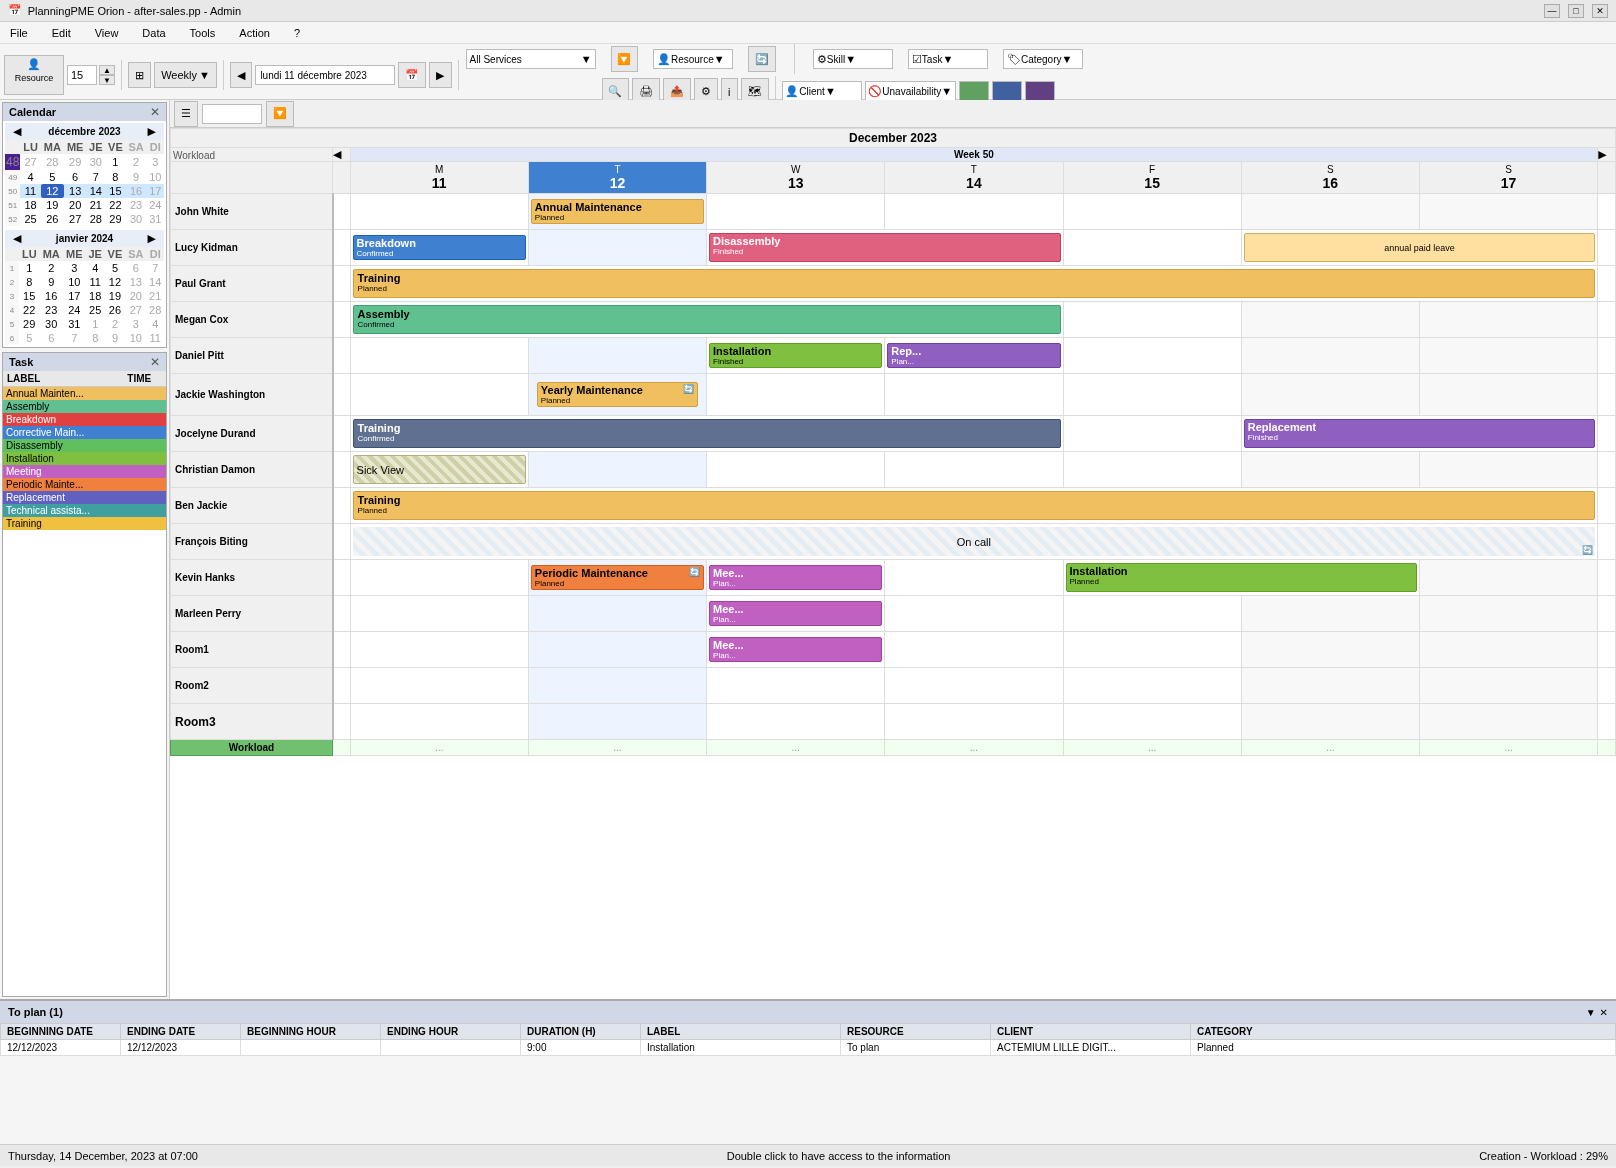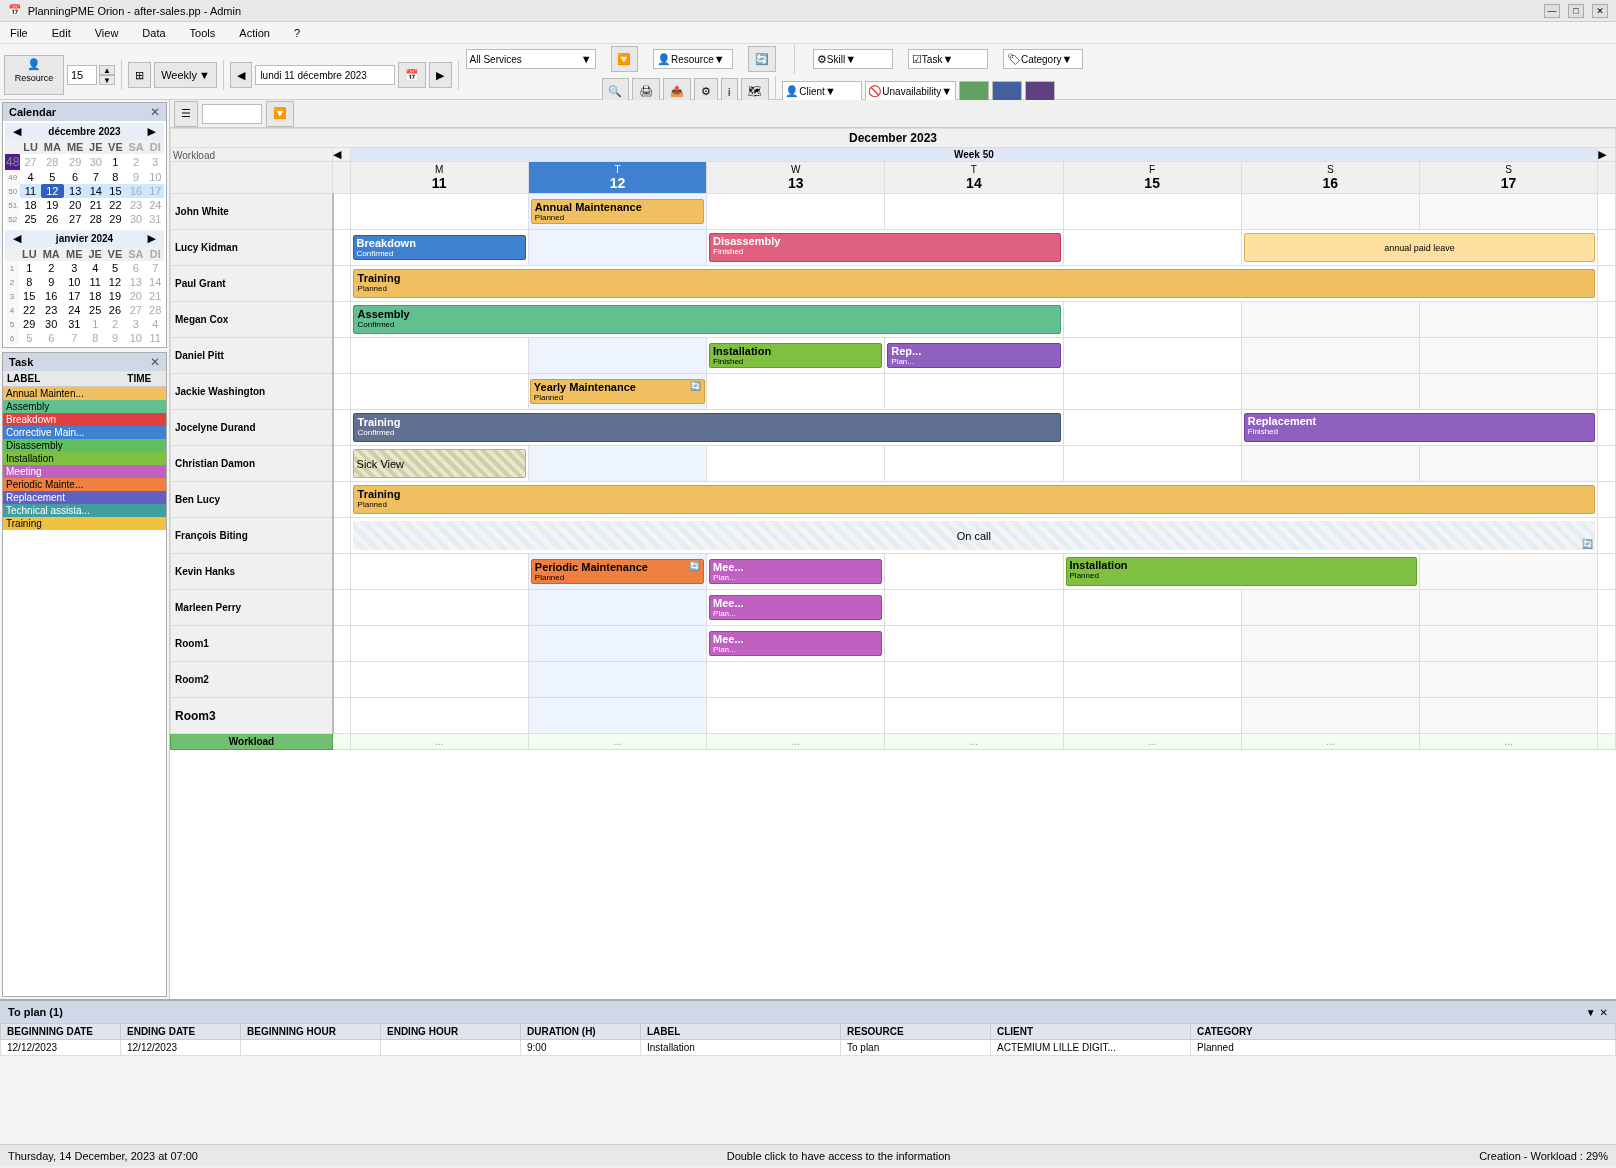--- a/index.html
+++ b/index.html
@@ -541,21 +541,21 @@
             <td style="border:1px solid #ddd;background:#f8f8f8;"></td>
             <td style="border:1px solid #ddd;background:#f8f8f8;"></td>
             <td style="border:1px solid #ddd;"></td>
           </tr>
 
           <tr>
             <td style="background:#f0f0f0;border:1px solid #ddd;padding:2px 4px;font-size:10px;font-weight:600;border-right:2px solid #bbb;">Jackie Washington</td>
             <td style="border:1px solid #ddd;"></td>
             <td style="border:1px solid #ddd;height:36px;"></td>
             <td style="border:1px solid #ddd;height:36px;padding:1px;background:#eef4ff;">
-              <div style="background:#f0c060;border:1px solid #d0a040;border-radius:2px;padding:1px 3px;font-size:9px;cursor:pointer;margin:0;position:relative;">
+              <div style="background:#f0c060;border:1px solid #d0a040;border-radius:2px;padding:1px 3px;font-size:9px;cursor:pointer;margin:7px;position:relative;">
                 <div style="font-weight:bold;">Yearly Maintenance</div>
                 <div style="font-size:8px;">Planned</div>
                 <span style="position:absolute;right:2px;top:1px;font-size:9px;">🔄</span>
               </div>
             </td>
             <td style="border:1px solid #ddd;"></td>
             <td style="border:1px solid #ddd;"></td>
             <td style="border:1px solid #ddd;"></td>
             <td style="border:1px solid #ddd;background:#f8f8f8;"></td>
             <td style="border:1px solid #ddd;background:#f8f8f8;"></td>
@@ -592,21 +592,21 @@
             <td style="border:1px solid #ddd;background:#eef4ff;"></td>
             <td style="border:1px solid #ddd;"></td>
             <td style="border:1px solid #ddd;"></td>
             <td style="border:1px solid #ddd;"></td>
             <td style="border:1px solid #ddd;background:#f8f8f8;"></td>
             <td style="border:1px solid #ddd;background:#f8f8f8;"></td>
             <td style="border:1px solid #ddd;"></td>
           </tr>
 
           <tr>
-            <td style="background:#f0f0f0;border:1px solid #ddd;padding:2px 4px;font-size:10px;font-weight:600;border-right:2px solid #bbb;">Ben Lucy</td>
+            <td style="background:#f0f0f0;border:1px solid #ddd;padding:2px 4px;font-size:10px;font-weight:600;border-right:2px solid #bbb;">Ben Jackie</td>
             <td style="border:1px solid #ddd;"></td>
             <td colspan="7" style="border:1px solid #ddd;padding:1px;height:36px;">
               <div style="background:#f0c060;border:1px solid #d0a040;border-radius:2px;padding:2px 4px;font-size:9px;cursor:pointer;margin:1px;height:90%;display:flex;align-items:flex-start;flex-direction:column;">
                 <div style="font-weight:bold;">Training</div>
                 <div style="font-size:8px;">Planned</div>
               </div>
             </td>
             <td style="border:1px solid #ddd;"></td>
           </tr>
 

